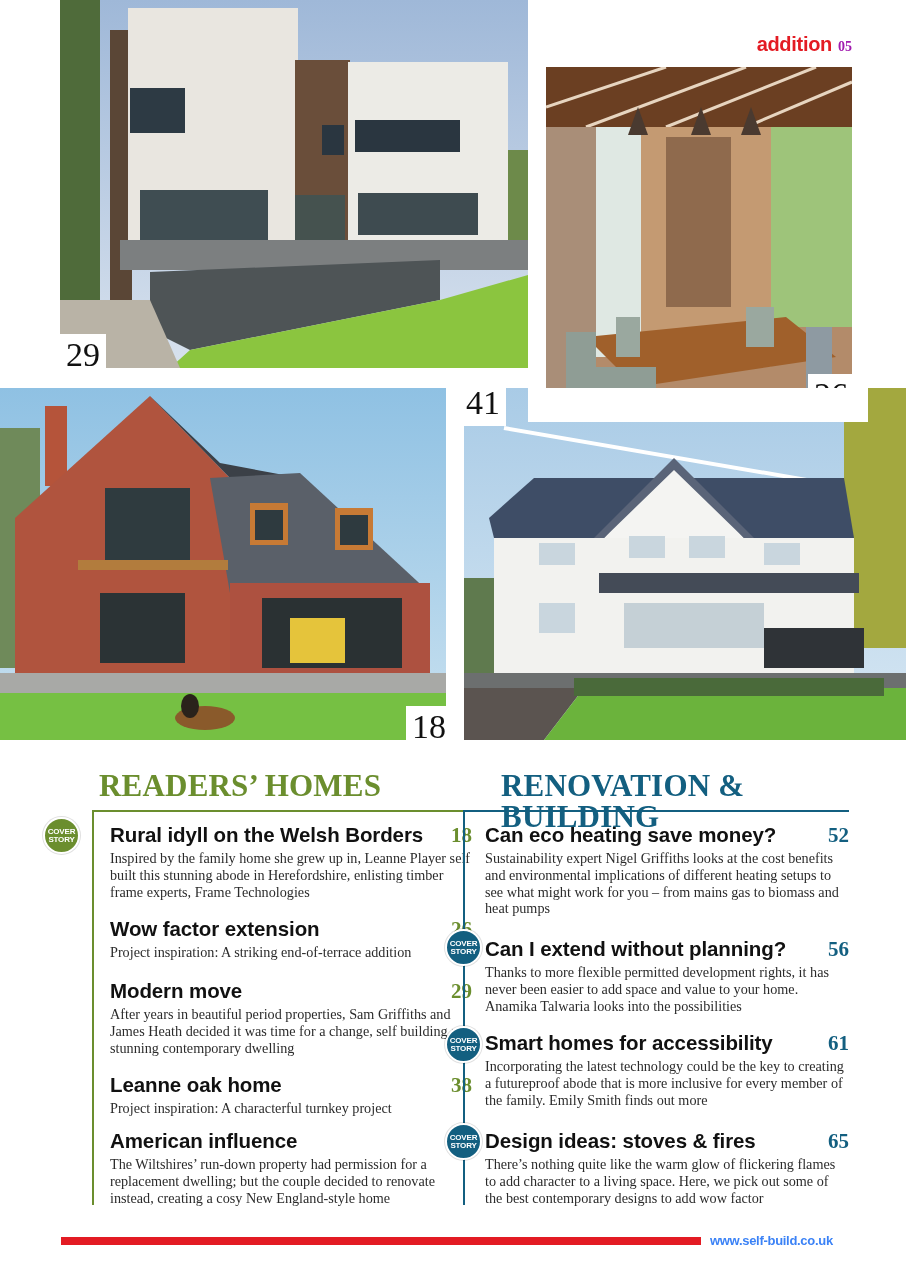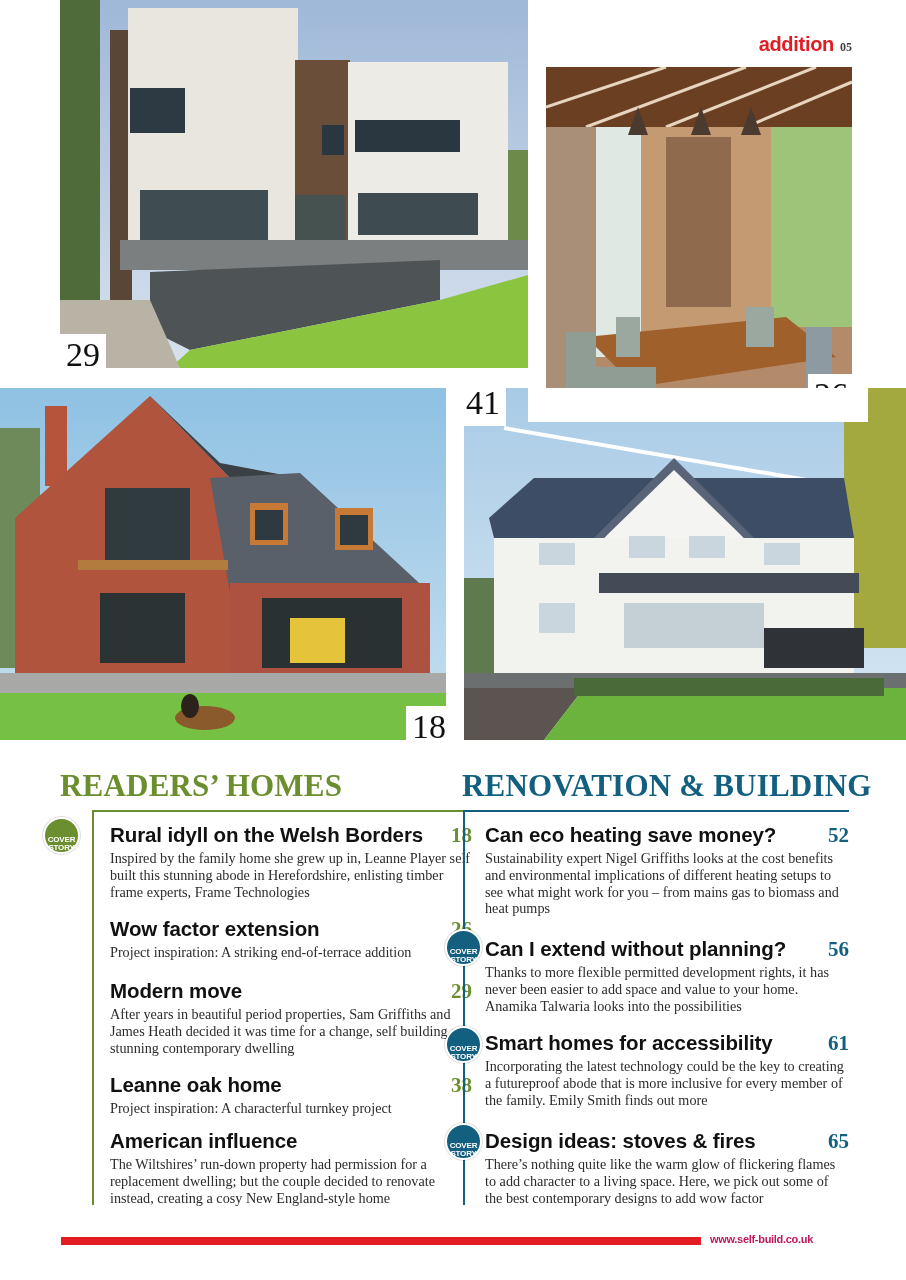--- a/index.html
+++ b/index.html
@@ -10,52 +10,52 @@
   .photo svg { display: block; width: 100%; height: 100%; }
 
   .page-label {
     position: absolute; background: #fff; color: #111;
     font-family: "Liberation Serif", serif; font-size: 34px; line-height: 1;
     padding: 4px 6px 2px 6px;
   }
 
   .contents-header { position: absolute; top: 33px; right: 54px; display: flex; align-items: baseline; gap: 6px; }
   .contents-word { font-family: "Liberation Sans", sans-serif; font-weight: 700; color: #e31b23; font-size: 20px; letter-spacing: -0.3px; }
-  .contents-pg { font-family: "Liberation Serif", serif; font-weight: 700; color: #404040; font-size: 12px; text-align: center; }
+  .contents-pg { font-family: "Liberation Serif", serif; font-weight: 700; color: #a21caf; font-size: 14px; text-align: center; }
 
   .section-title {
     position: absolute; font-family: "Liberation Serif", serif; font-weight: 700;
-    font-size: 31px; letter-spacing: 0.2px; line-height: 1;
+    font-size: 31px; letter-spacing: 0.2px; line-height: 1; margin-left: 39px;
   }
   .green { color: #6b8e2e; }
   .teal { color: #135f80; }
 
   .column { position: absolute; }
   .col-left { left: 60px; top: 810px; width: 380px; height: 395px; border-top: 2px solid #6b8e2e; border-left: 2px solid #6b8e2e; margin-left: 32px; }
   .col-right { left: 463px; top: 810px; width: 386px; height: 395px; border-top: 2px solid #135f80; border-left: 2px solid #135f80; }
 
   .entry { position: absolute; left: 16px; right: 0; }
   .col-right .entry { left: 20px; }
   .entry-head { display: flex; justify-content: space-between; align-items: baseline; }
   .entry-title { font-family: "Liberation Sans", sans-serif; font-weight: 700; font-size: 20.5px; color: #111; letter-spacing: -0.1px; line-height: 1.1; }
   .entry-page { font-family: "Liberation Serif", serif; font-weight: 700; font-size: 21px; line-height: 1.1; }
   .entry-desc { font-family: "Liberation Serif", serif; font-size: 14.2px; line-height: 16.8px; color: #2b2b2b; margin-top: 3px; }
 
   .badge {
     position: absolute; width: 37px; height: 37px; border-radius: 50%;
     border: 2px solid #fff; box-shadow: 0 0 0 1px rgba(0,0,0,0.12);
-    display: flex; flex-direction: column; align-items: center; justify-content: flex-end;
+    display: flex; flex-direction: column; align-items: center; justify-content: center;
     font-family: "Liberation Sans", sans-serif; font-weight: 700; color: #fff;
     font-size: 8px; line-height: 8px; letter-spacing: -0.2px;
   }
   .badge.green-bg { background: #6b8e2e; }
   .badge.teal-bg { background: #135f80; }
 
   .footer-bar { position: absolute; left: 61px; top: 1237px; width: 640px; height: 8px; background: #e31b23; }
-  .footer-url { position: absolute; left: 710px; top: 1233px; font-family: "Liberation Sans", sans-serif; font-weight: 700; color: #be185d; font-size: 11px; letter-spacing: -0.3px; }
+  .footer-url { position: absolute; left: 710px; top: 1233px; font-family: "Liberation Sans", sans-serif; font-weight: 700; color: #3b82f6; font-size: 13px; letter-spacing: -0.3px; }
 </style>
 </head>
 <body>
 
 <div class="photo" style="left:60px; top:0; width:468px; height:368px;">
   <svg viewBox="0 0 468 368" preserveAspectRatio="none">
     <defs>
       <linearGradient id="sky1" x1="0" y1="0" x2="0" y2="1">
           <stop offset="0" stop-color="#9fb8d8"></stop>
           <stop offset="1" stop-color="#d8e2ee"></stop>

